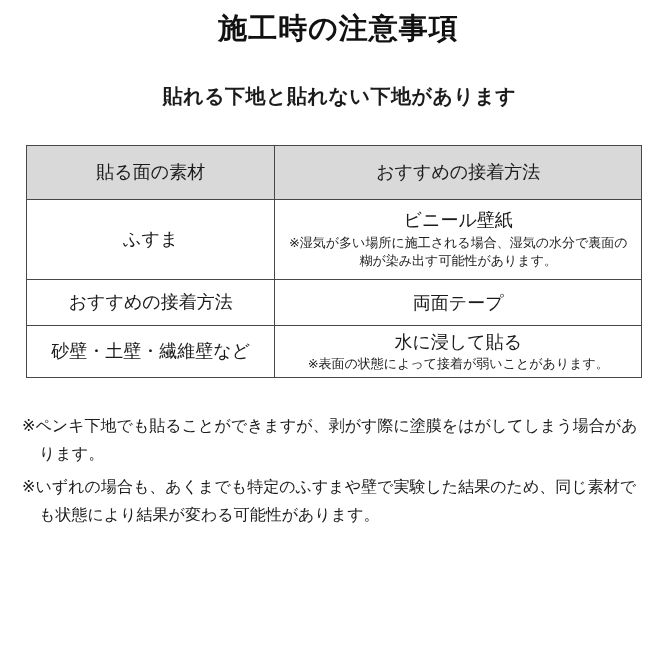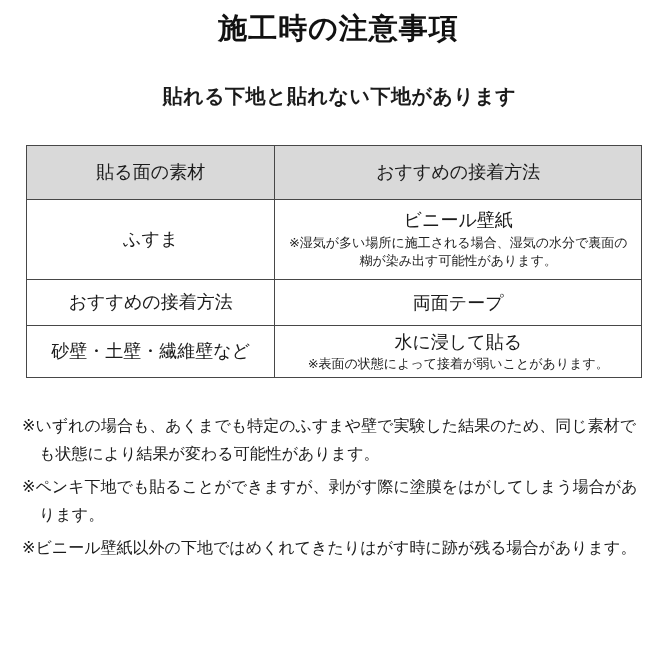--- a/index.html
+++ b/index.html
@@ -125,18 +125,17 @@
         <td>砂壁・土壁・繊維壁など</td>
         <td>
           <div class="method-text">水に浸して貼る</div>
           <div class="cell-note">※表面の状態によって接着が弱いことがあります。</div>
         </td>
       </tr>
     </tbody>
   </table>
 
   <div class="footnotes">
+    <p class="footnote">※ペンキ下地でも貼ることができますが、剥がす際に塗膜をはがしてしまう場合があります。</p>
     <p class="footnote">※いずれの場合も、あくまでも特定のふすまや壁で実験した結果のため、同じ素材でも状態により結果が変わる可能性があります。</p>
-    <p class="footnote">※ペンキ下地でも貼ることができますが、剥がす際に塗膜をはがしてしまう場合があります。</p>
-    <p class="footnote">※ビニール壁紙以外の下地ではめくれてきたりはがす時に跡が残る場合があります。</p>
   </div>
 
 </div>
 
 </body></html>

